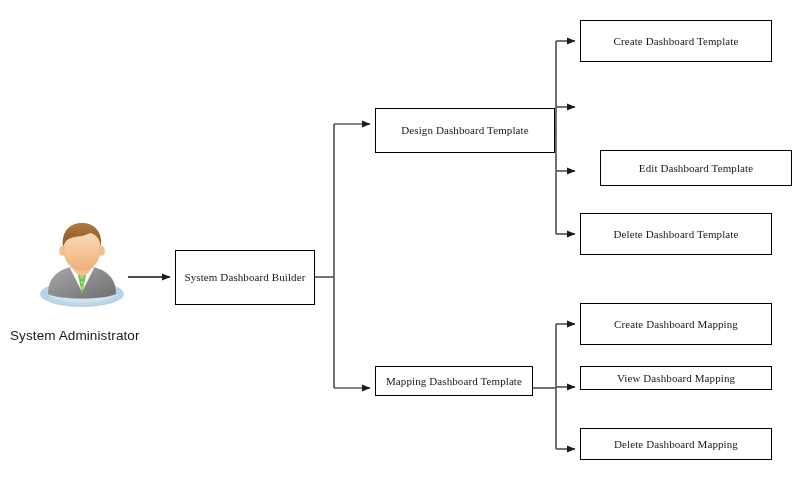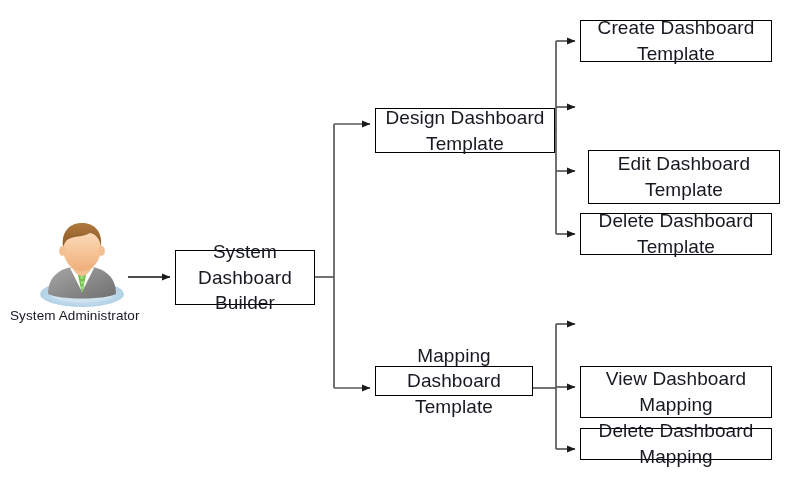--- a/index.html
+++ b/index.html
@@ -16,22 +16,22 @@
     height: 489px;
     background: #ffffff;
     overflow: hidden;
   }
   .node {
     position: absolute;
     box-sizing: border-box;
     border: 1.5px solid #000000;
     background: #ffffff;
     color: #16191f;
-    font-family: Liberation Sans, sans-serif;
-    font-size: 19px;
+    font-family: Liberation Serif, serif;
+    font-size: 11px;
     line-height: 1.35;
     display: flex;
     align-items: center;
     justify-content: center;
     text-align: center;
     padding: 2px 6px;
     letter-spacing: 0.1px;
   }
   .actor-label {
     position: absolute;
@@ -124,33 +124,34 @@
       <path d="M46.7 67 L50 67 L49.7 70 L47 70 Z" fill="#9ed97f"></path>
       <path d="M47.1 72 L50 72 L49.8 75 L47.4 75 Z" fill="#9ed97f"></path>
       <path d="M37 52 C40 58 44 62 48 62 C52 62 56 58 59 52 C54 48 42 48 37 52 Z" fill="#f3c093"></path>
       <ellipse cx="48" cy="34" rx="19" ry="23" fill="url(#skin)"></ellipse>
       <path d="M29 33 C27 16 37 9 48 9 C59 9 69 16 67 33 C66 25 62 20 56 19 C50 23 38 22 33 26 C31 28 30 30 29 33 Z" fill="url(#hairg)"></path>
       <ellipse cx="28.5" cy="37" rx="3.4" ry="5" fill="#f3c093"></ellipse>
       <ellipse cx="67.5" cy="37" rx="3.4" ry="5" fill="#f3c093"></ellipse>
     </svg>
   </div>
 
-  <div class="actor-label" style="left:10px; top:308px;">System Administrator</div>
+  <div class="actor-label" style="left:10px; top:328px;">System Administrator</div>
 
   <div class="node" style="left:175px; top:250px; width:140px; height:55px;">System Dashboard Builder</div>
 
   <div class="node" style="left:375px; top:108px; width:180px; height:45px;">Design Dashboard Template</div>
 
   <div class="node" style="left:375px; top:366px; width:158px; height:30px;">Mapping Dashboard Template</div>
 
   <div class="node" style="left:580px; top:20px; width:192px; height:42px;">Create Dashboard Template</div>
 
 
-  <div class="node" style="left:588px; top:150px; width:192px; height:54px;text-align:center;">Edit Dashboard Template</div>
+  <div class="node" style="left:600px; top:150px; width:192px; height:36px;text-align:center;">Edit Dashboard Template</div>
 
   <div class="node" style="left:580px; top:213px; width:192px; height:42px;text-align:center;">Delete Dashboard Template</div>
 
+  <div class="node" style="left:580px; top:303px; width:192px; height:42px;">Create Dashboard Mapping</div>
 
-  <div class="node" style="left:580px; top:366px; width:192px; height:52px;">View Dashboard Mapping</div>
+  <div class="node" style="left:580px; top:366px; width:192px; height:24px;">View Dashboard Mapping</div>
 
   <div class="node" style="left:580px; top:428px; width:192px; height:32px;">Delete Dashboard Mapping</div>
 
 </div>
 
 </body></html>

